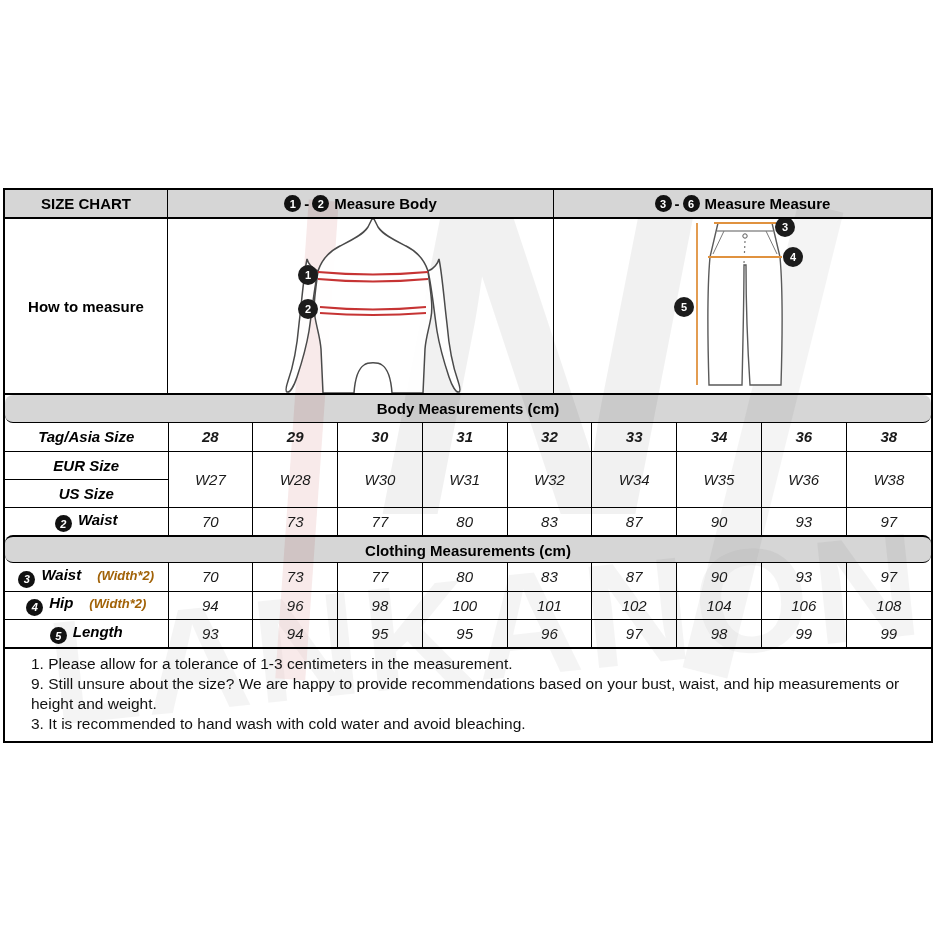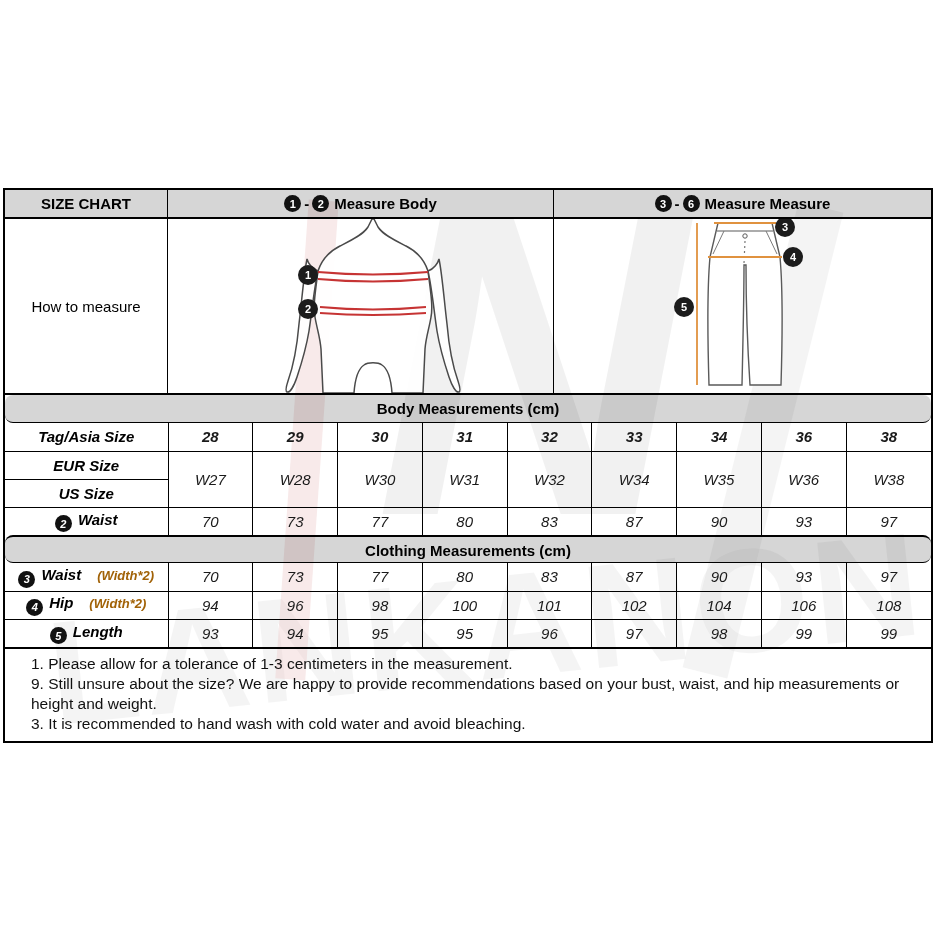--- a/index.html
+++ b/index.html
@@ -19,21 +19,21 @@
   .cell{box-sizing:border-box;}
   .label-col{width:163px;flex:0 0 163px;border-right:1px solid #000;}
   .body-col{width:386px;flex:0 0 386px;border-right:1px solid #000;}
   .cloth-col{flex:1 1 auto;}
 
   .header-row{height:29px;border-bottom:2px solid #000;background:rgba(0,0,0,0.16);}
   .header-row .cell{display:flex;align-items:center;justify-content:center;font-size:15px;font-weight:bold;color:#000;gap:5px;}
   .hdr-dash{font-weight:bold;margin:0 -2px;}
 
   .measure-row{height:176px;border-bottom:2px solid #000;}
-  .measure-row .label-col{display:flex;align-items:center;justify-content:center;font-size:15px;font-weight:normal;}
+  .measure-row .label-col{display:flex;align-items:center;justify-content:center;font-size:15px;font-weight:bold;}
   .illu{position:relative;overflow:hidden;}
   .illu svg{position:absolute;left:0;top:0;}
 
   .band{height:28px;line-height:28px;text-align:center;font-size:15px;font-weight:bold;background:rgba(0,0,0,0.16);border-bottom:1px solid #000;box-sizing:border-box;border-radius:8px;}
   .band.cloth{border-top:2px solid #000;}
 
   table.grid{width:100%;border-collapse:collapse;table-layout:fixed;border-style:hidden;font-style:italic;}
   table.grid th,table.grid td{border:1px solid #000;height:28px;font-size:15px;color:#1a1a1a;text-align:center;vertical-align:middle;padding:0;box-sizing:border-box;}
   table.grid th{font-weight:bold;color:#000;}
   th.left{text-align:left;padding-left:8px;}

